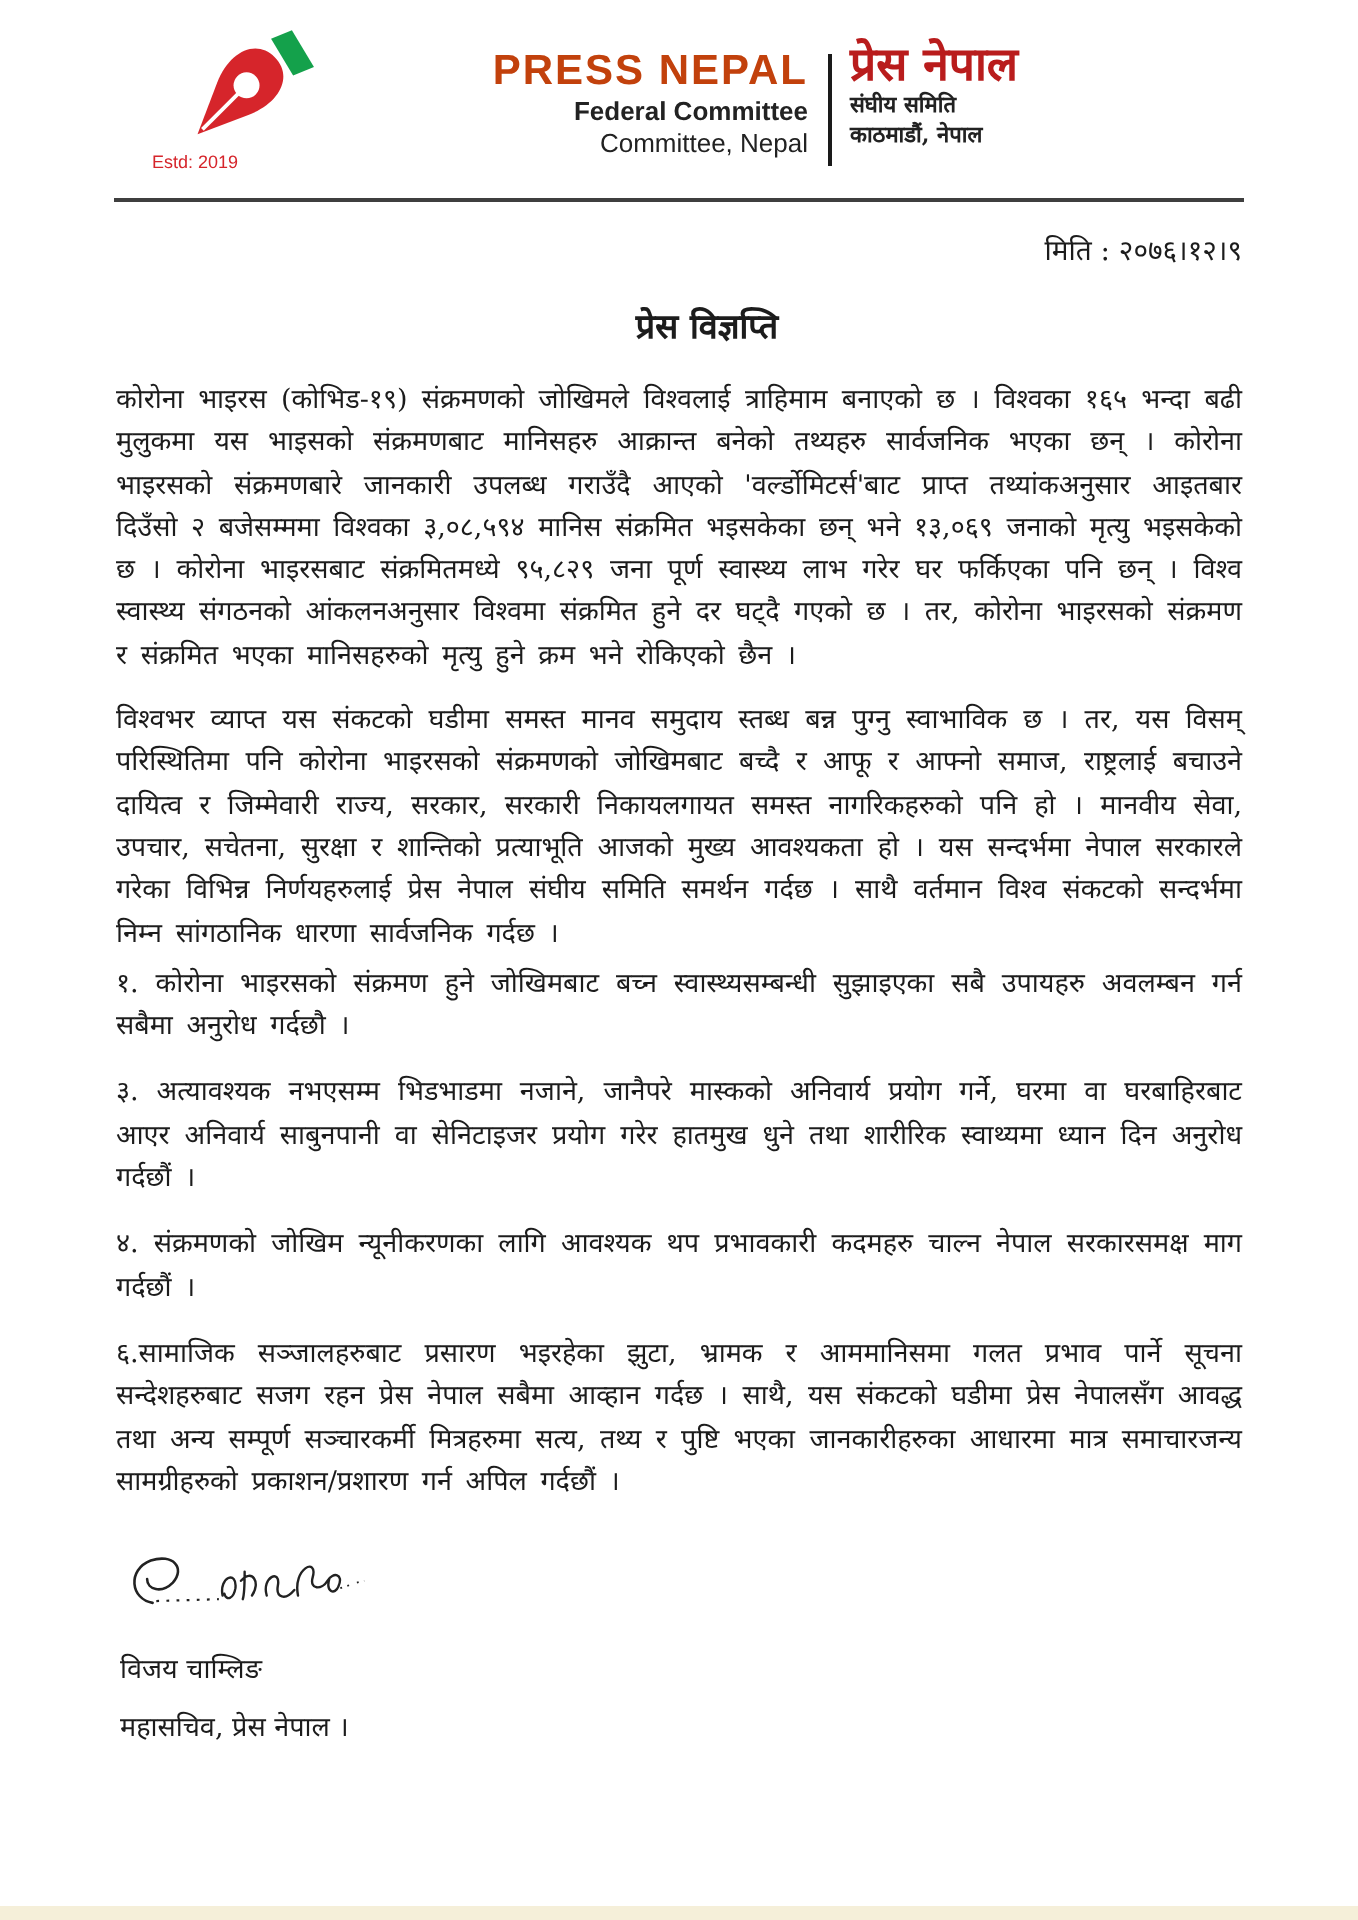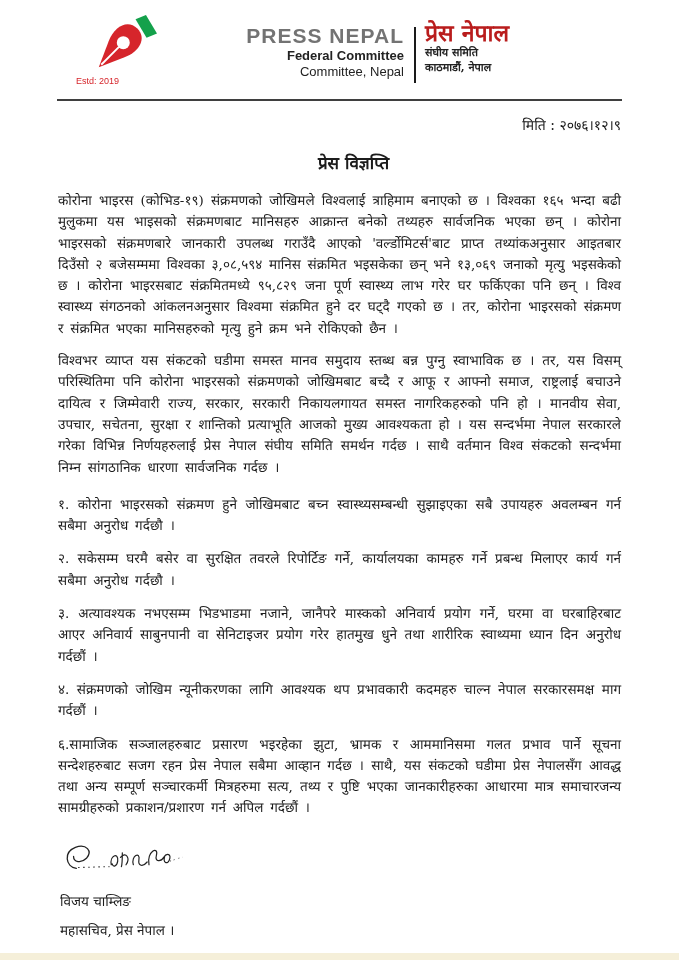--- a/index.html
+++ b/index.html
@@ -10,38 +10,38 @@
     color:#1c1c1c;
   }
   
   .letterhead { display:flex; align-items:flex-start; padding:13px 0 0 76px; height:82px; }
   .logo-wrap { position:relative; width:96px; flex:0 0 auto; }
   .logo-wrap svg { display:block; }
   .estd { position:absolute; left:0; top:63px; font-size:9px; font-weight:normal;
           font-family:"Liberation Sans","DejaVu Sans",sans-serif; }
   .org-en { width:232px; text-align:right; padding-top:11px;
             font-family:"Liberation Sans","DejaVu Sans",sans-serif; }
-  .org-en-name { font-size:21px; font-weight:bold; letter-spacing:1px; line-height:24px; color:#737373; }
+  .org-en-name { font-size:21px; font-weight:bold; letter-spacing:1px; line-height:24px; color:#c2410c; }
   .org-en-sub1 { font-size:13px; font-weight:bold; line-height:16px; color:#222;text-align:right; }
   .org-en-sub2 { font-size:13px; line-height:16px; color:#222; }
   .vdivider { width:2px; height:56px; background:#1a1a1a; margin:14px 9px 0 10px; }
   .org-np { padding-top:8px; }
   .org-np-name { font-size:23px; font-weight:bold; line-height:24px; color:#b91c1c; }
   .org-np-sub { font-size:11px; font-weight:bold; line-height:15px; color:#222; }
   
   .rule { height:2px; background:#3f3f3f; margin:4px 57px 0 57px; }
   .date-line { text-align:right; font-size:14px; margin:14px 58px 0 58px; }
   .doc-title { text-align:center; font-size:17px; font-weight:bold; margin:17px 0 16px 0;padding-left:28px; }
   
   .content { padding:0 58px; }
   .para, .point {
     font-size:13.5px; line-height:21.3px; text-align:justify;
     word-spacing:2.5px; margin:0 0 11px 0;
   }
-  .para:last-of-type { margin-bottom:16px; }
+  .para:last-of-type { margin-bottom:4px; }
   .points .point { margin-bottom:12px; }
   
   .sig-block { padding:8px 58px 0 60px; }
   .sig-scribble svg { display:block; }
   .sig-name { font-size:13.5px; margin-top:7px; }
   .sig-title { font-size:13.5px; margin-top:11px; }
   
   .bottom-strip { position:absolute; left:0; bottom:0; width:679px; height:7px; background:#f5efd9; }
 </style>
 </head>
@@ -84,21 +84,20 @@
   <div class="date-line">मिति : २०७६।१२।९</div>
 
   <h1 class="doc-title">प्रेस विज्ञप्ति</h1>
 
   <div class="content">
     <p class="para">कोरोना भाइरस (कोभिड-१९) संक्रमणको जोखिमले विश्वलाई त्राहिमाम बनाएको छ । विश्वका १६५ भन्दा बढी मुलुकमा यस भाइसको संक्रमणबाट मानिसहरु आक्रान्त बनेको तथ्यहरु सार्वजनिक भएका छन् । कोरोना भाइरसको संक्रमणबारे जानकारी उपलब्ध गराउँदै आएको 'वर्ल्डोमिटर्स'बाट प्राप्त तथ्यांकअनुसार आइतबार दिउँसो २ बजेसम्ममा विश्वका ३,०८,५९४ मानिस संक्रमित भइसकेका छन् भने १३,०६९ जनाको मृत्यु भइसकेको छ । कोरोना भाइरसबाट संक्रमितमध्ये ९५,८२९ जना पूर्ण स्वास्थ्य लाभ गरेर घर फर्किएका पनि छन् । विश्व स्वास्थ्य संगठनको आंकलनअनुसार विश्वमा संक्रमित हुने दर घट्दै गएको छ । तर, कोरोना भाइरसको संक्रमण र संक्रमित भएका मानिसहरुको मृत्यु हुने क्रम भने रोकिएको छैन ।</p>
     <p class="para">विश्वभर व्याप्त यस संकटको घडीमा समस्त मानव समुदाय स्तब्ध बन्न पुग्नु स्वाभाविक छ । तर, यस विसम् परिस्थितिमा पनि कोरोना भाइरसको संक्रमणको जोखिमबाट बच्दै र आफू र आफ्नो समाज, राष्ट्रलाई बचाउने दायित्व र जिम्मेवारी राज्य, सरकार, सरकारी निकायलगायत समस्त नागरिकहरुको पनि हो । मानवीय सेवा, उपचार, सचेतना, सुरक्षा र शान्तिको प्रत्याभूति आजको मुख्य आवश्यकता हो । यस सन्दर्भमा नेपाल सरकारले गरेका विभिन्न निर्णयहरुलाई प्रेस नेपाल संघीय समिति समर्थन गर्दछ । साथै वर्तमान विश्व संकटको सन्दर्भमा निम्न सांगठानिक धारणा सार्वजनिक गर्दछ ।</p>
 
     <div class="points">
       <p class="point">१. कोरोना भाइरसको संक्रमण हुने जोखिमबाट बच्न स्वास्थ्यसम्बन्धी सुझाइएका सबै उपायहरु अवलम्बन गर्न सबैमा अनुरोध गर्दछौ ।</p>
-      <p class="point">२. सकेसम्म घरमै बसेर वा सुरक्षित तवरले रिपोर्टिङ गर्ने, कार्यालयका कामहरु गर्ने प्रबन्ध मिलाएर कार्य गर्न सबैमा अनुरोध गर्दछौ ।</p>
       <p class="point">३. अत्यावश्यक नभएसम्म भिडभाडमा नजाने, जानैपरे मास्कको अनिवार्य प्रयोग गर्ने, घरमा वा घरबाहिरबाट आएर अनिवार्य साबुनपानी वा सेनिटाइजर प्रयोग गरेर हातमुख धुने तथा शारीरिक स्वाथ्यमा ध्यान दिन अनुरोध गर्दछौं ।</p>
       <p class="point">४. संक्रमणको जोखिम न्यूनीकरणका लागि आवश्यक थप प्रभावकारी कदमहरु चाल्न नेपाल सरकारसमक्ष माग गर्दछौं ।</p>
       <p class="point">६.सामाजिक सञ्जालहरुबाट प्रसारण भइरहेका झुटा, भ्रामक र आममानिसमा गलत प्रभाव पार्ने सूचना सन्देशहरुबाट सजग रहन प्रेस नेपाल सबैमा आव्हान गर्दछ । साथै, यस संकटको घडीमा प्रेस नेपालसँग आवद्ध तथा अन्य सम्पूर्ण सञ्चारकर्मी मित्रहरुमा सत्य, तथ्य र पुष्टि भएका जानकारीहरुका आधारमा मात्र समाचारजन्य सामग्रीहरुको प्रकाशन/प्रशारण गर्न अपिल गर्दछौं ।</p>
     </div>
   </div>
 
   <div class="sig-block">
     <div class="sig-scribble">
       <svg width="132" height="46" viewBox="0 0 140 50">
         <path d="M16,32 C4,30 2,14 15,9 C27,5 34,13 27,21 C21,27 13,25 13,19" fill="none" stroke="#222" stroke-width="1.4" stroke-linecap="round"></path>

